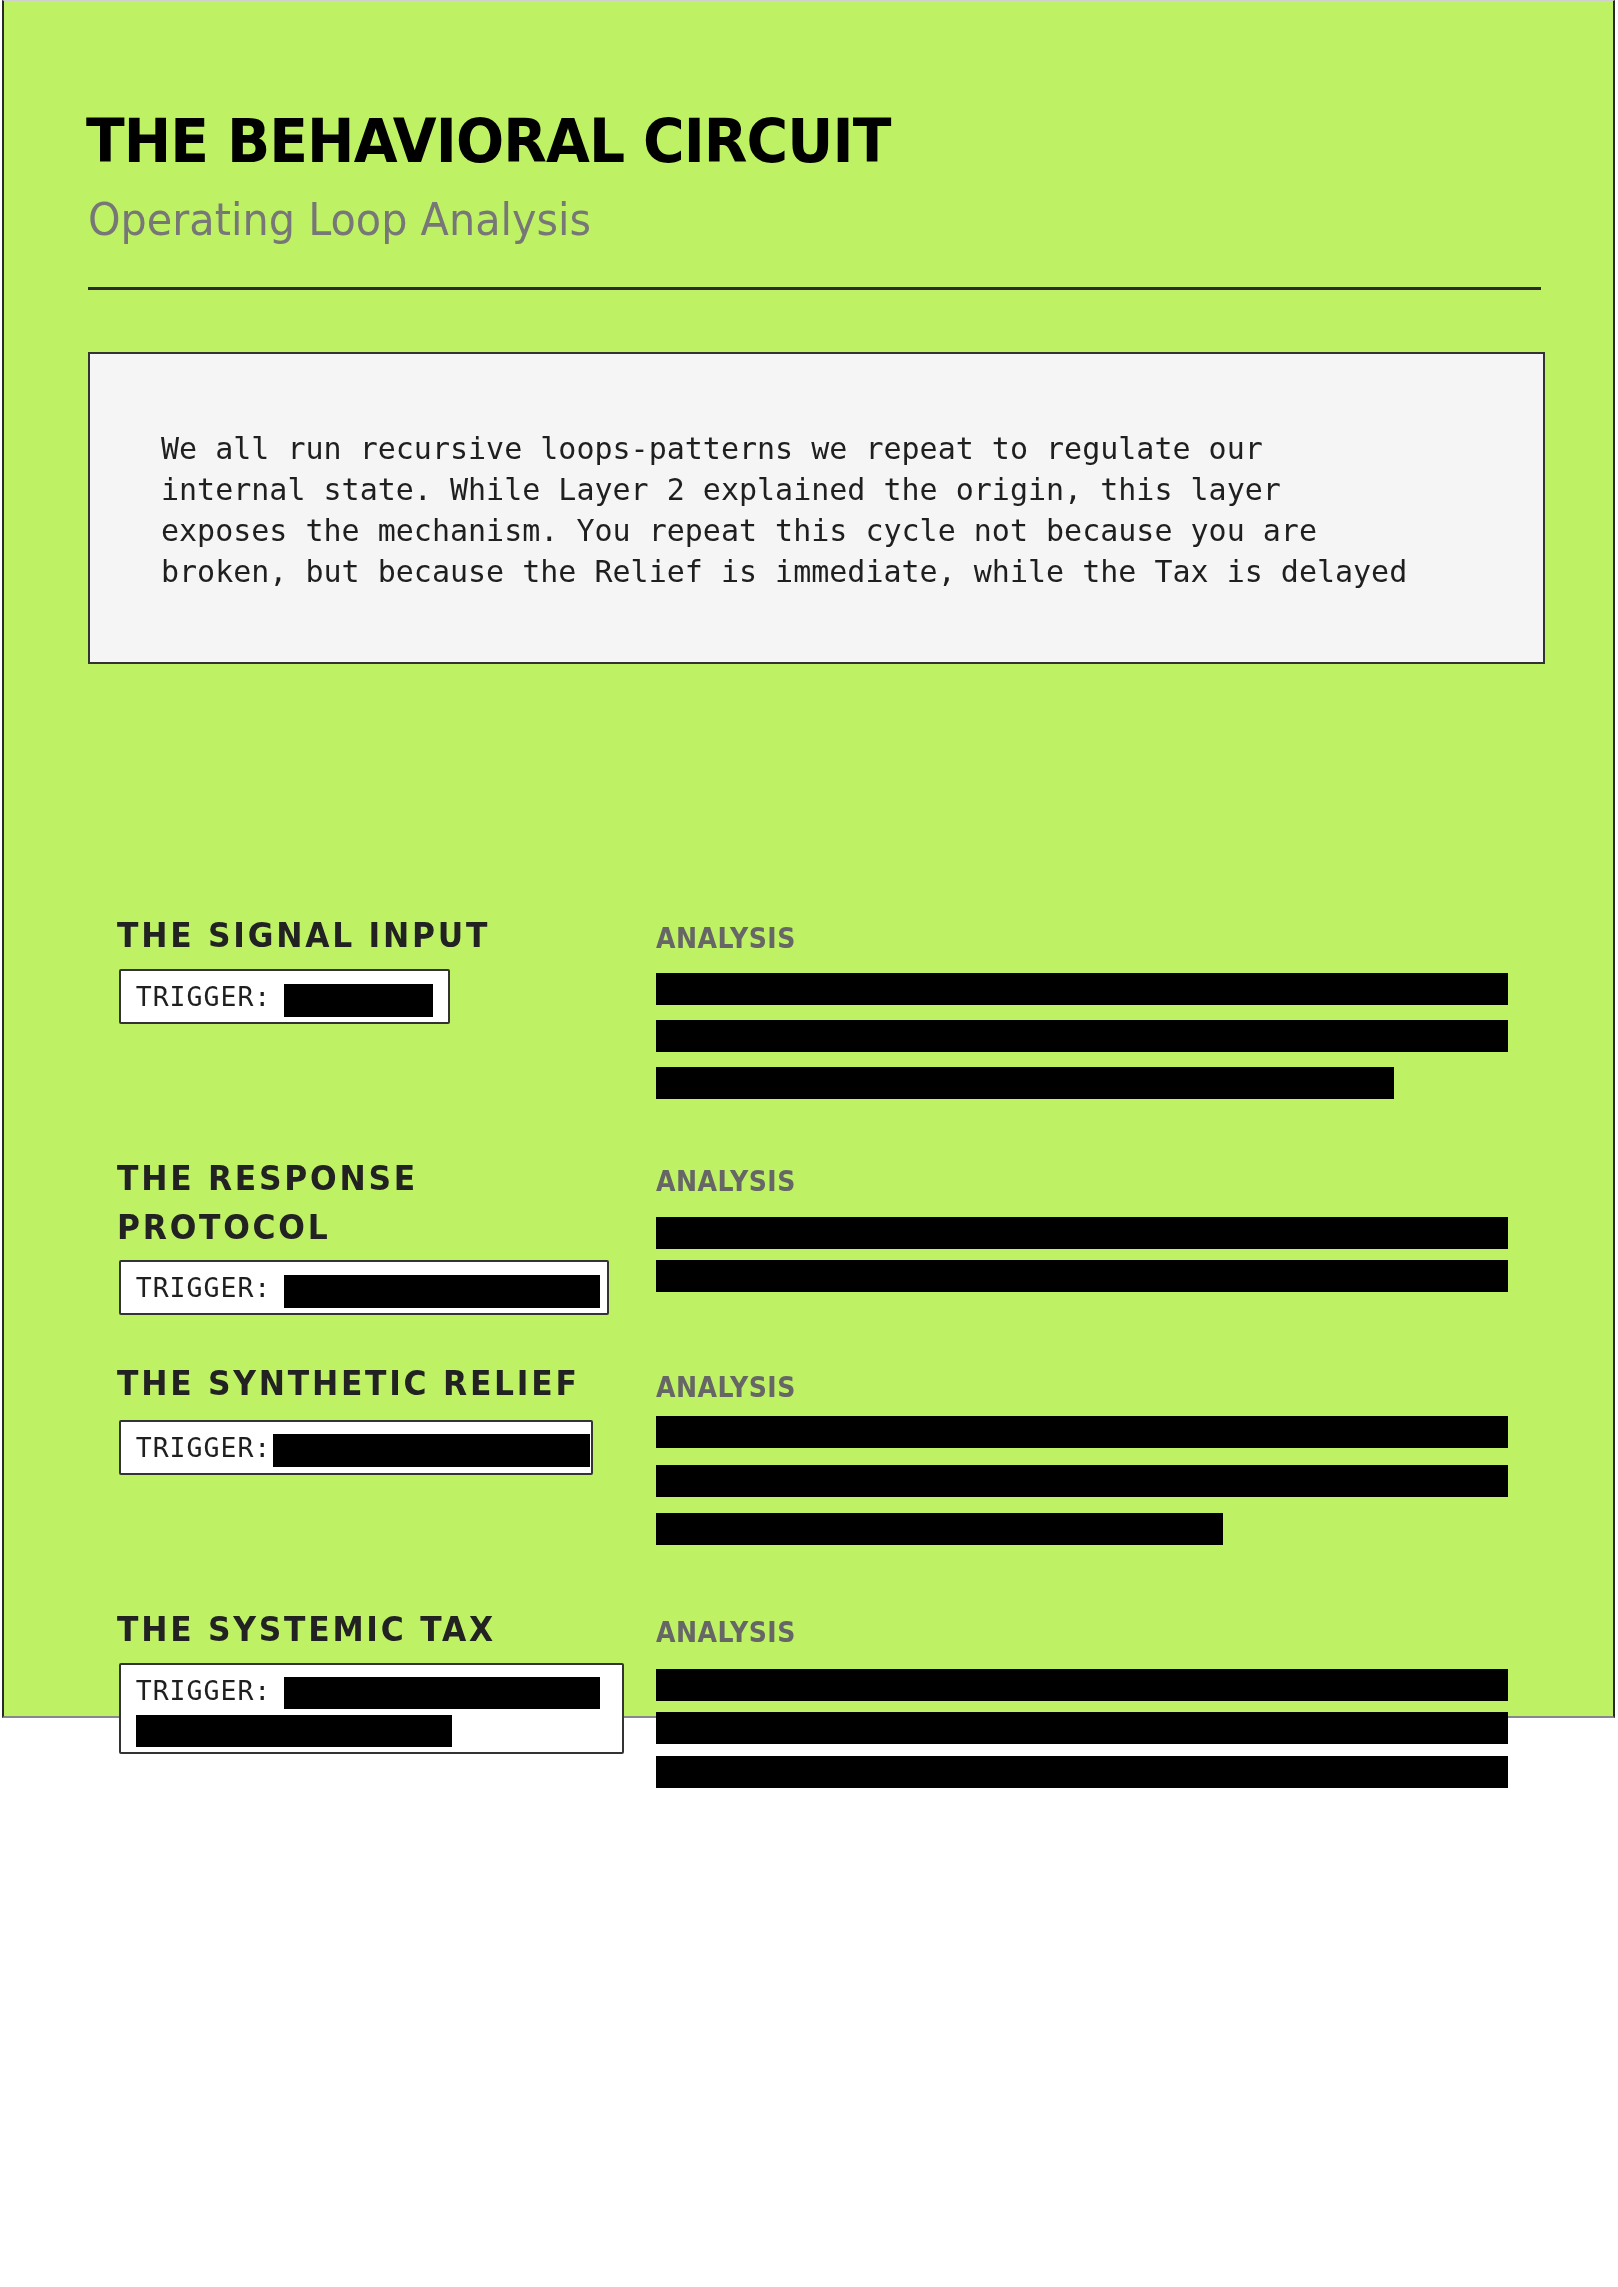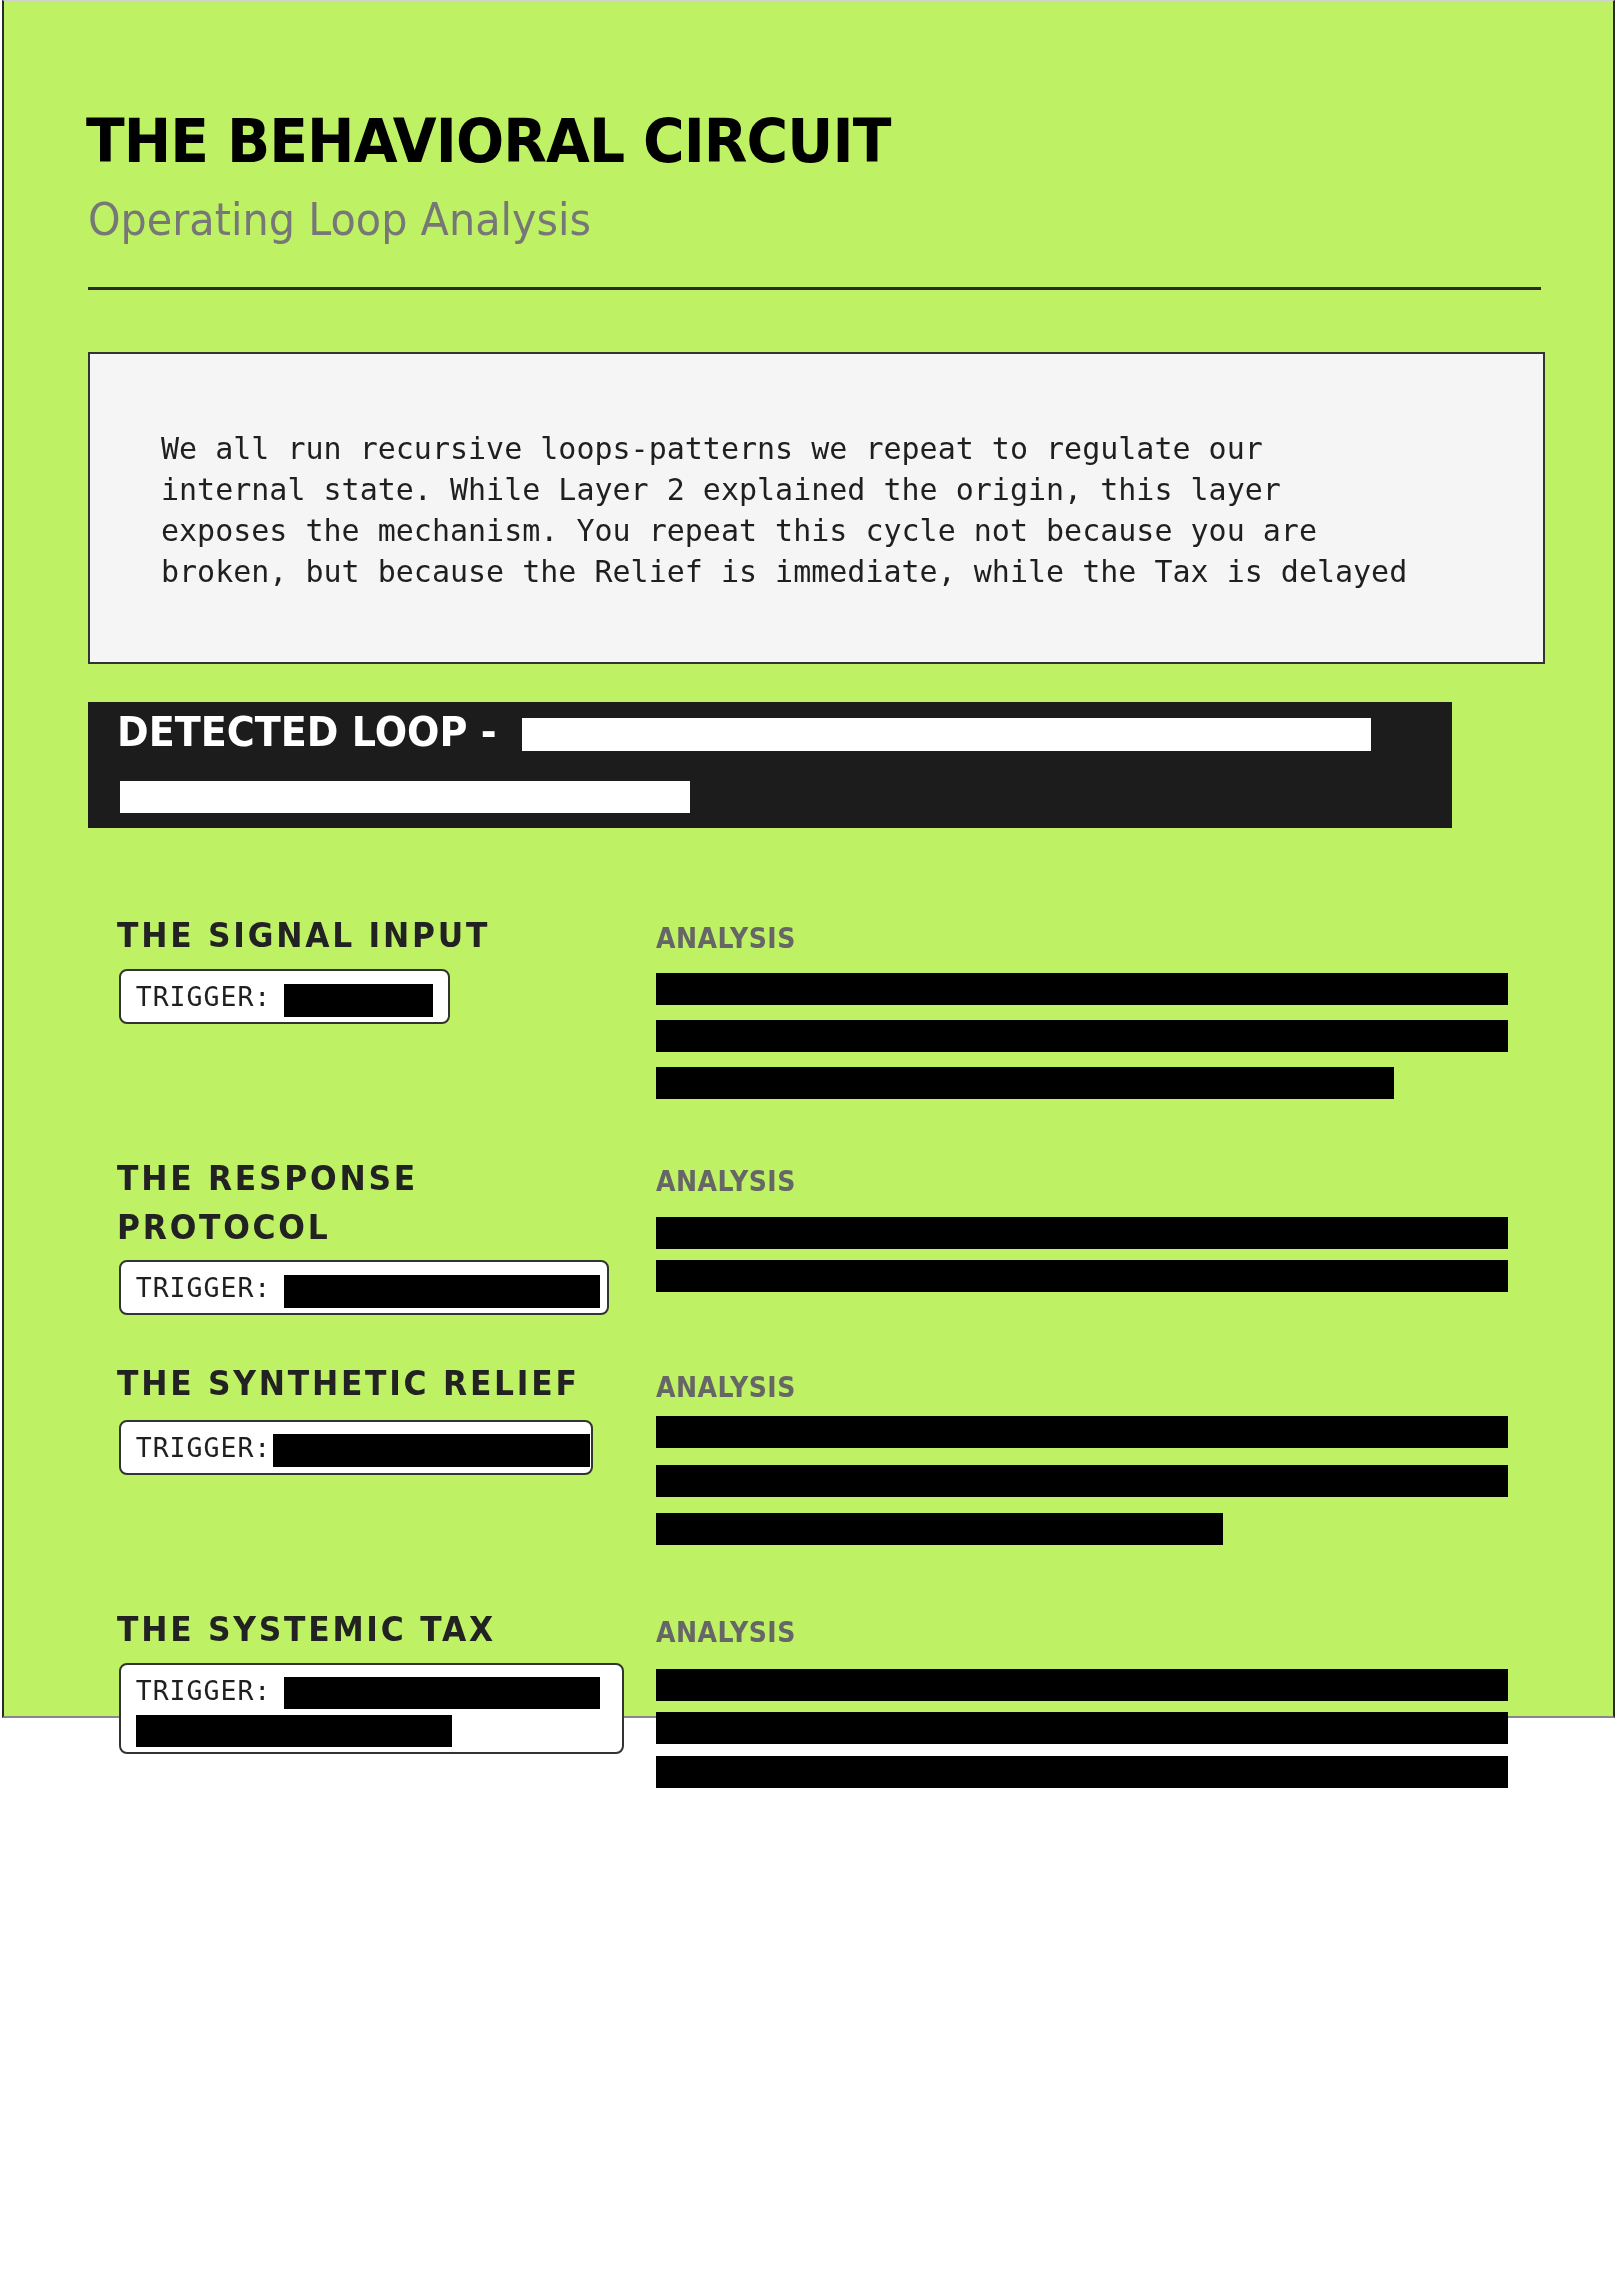--- a/index.html
+++ b/index.html
@@ -49,21 +49,21 @@
   }
   .redact-white { position: absolute; background: #ffffff; }
 
   .section-heading {
     position: absolute; left: 113px;
     font-family: "DejaVu Sans", sans-serif; font-weight: bold; font-size: 33px;
     letter-spacing: 2.9px; color: #222; line-height: 49px; white-space: nowrap;
     transform: scaleX(0.95); transform-origin: left top;
   }
   .trigger-box {
-    position: absolute; left: 115px; border: 2px solid #333; border-radius: 8px;
+    position: absolute; left: 115px; border: 2px solid #333; border-radius: 2px;
     background: #fff;
   }
   .trigger-label {
     position: absolute; left: 14.7px; top: 9.8px;
     font-family: "DejaVu Sans Mono", monospace; font-size: 26.5px; color: #1f1f1f;
     letter-spacing: 1px; white-space: nowrap;
   }
   .redact { position: absolute; background: #000; }
 
   .analysis-label {
@@ -82,25 +82,20 @@
   <div class="subtitle">Operating Loop Analysis</div>
   <div class="divider"></div>
 
   <div class="intro-box">
     <div class="intro-text">We all run recursive loops-patterns we repeat to regulate our
 internal state. While Layer 2 explained the origin, this layer
 exposes the mechanism. You repeat this cycle not because you are
 broken, but because the Relief is immediate, while the Tax is delayed</div>
   </div>
 
-  <div class="banner">
-    <span class="banner-label">DETECTED LOOP -</span>
-    <div class="redact-white" style="left:434px; top:15.7px; width:849px; height:33px;"></div>
-    <div class="redact-white" style="left:32px; top:79px; width:570px; height:32px;"></div>
-  </div>
 
   <div class="section-heading" style="top:910px;">THE SIGNAL INPUT</div>
   <div class="trigger-box" style="top:968px; width:331px; height:55px;">
     <span class="trigger-label">TRIGGER:</span>
     <div class="redact" style="left:163px; top:12.7px; width:149px; height:33px;"></div>
   </div>
   <div class="analysis-label" style="top:921px;">ANALYSIS</div>
   <div class="redact" style="left:652px; top:972px; width:852px; height:32px;"></div>
   <div class="redact" style="left:652px; top:1019px; width:852px; height:32px;"></div>
   <div class="redact" style="left:652px; top:1066px; width:738px; height:32px;"></div>

